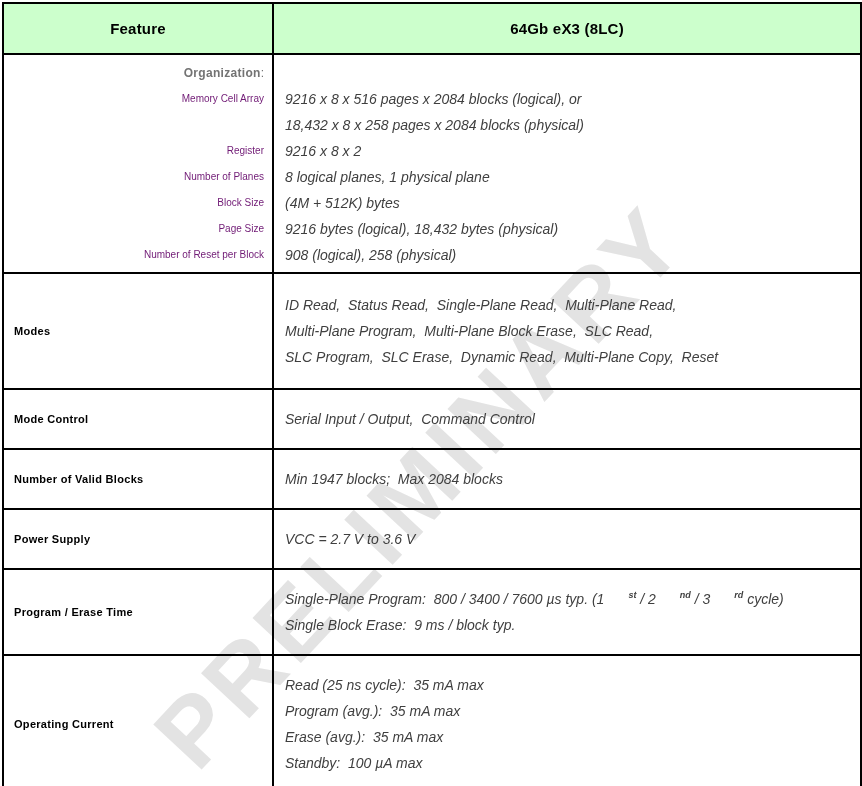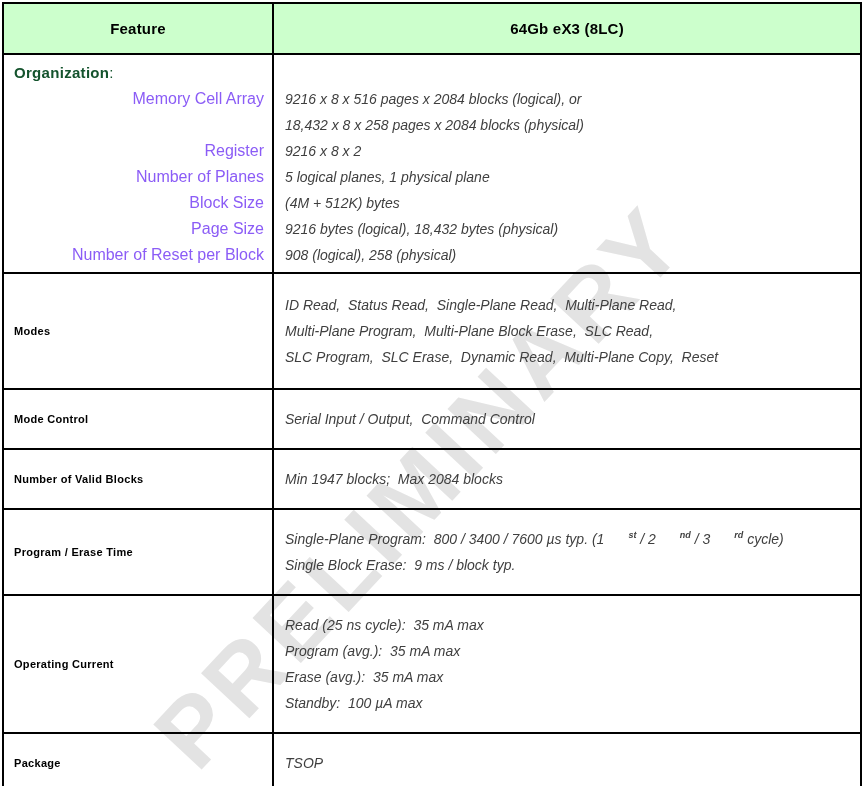--- a/index.html
+++ b/index.html
@@ -57,23 +57,23 @@
   .feature-cell { padding-left: 10px; padding-right: 8px; }
   .feature-label {
     font-weight: bold;
     font-size: 11px;
     letter-spacing: 0.3px;
     color: #000000;
     line-height: 18px;
   }
   .value-cell { padding-left: 11px; padding-right: 8px; font-style: italic; }
 
-  .org-heading { text-align: left; font-size: 15px; color: #14532d; }
+  .org-heading { text-align: right; font-size: 12px; color: #737373; }
   .org-heading b { letter-spacing: 0.3px; }
-  .org-sublabel { text-align: right; color: #8b5cf6; font-size: 16px; }
+  .org-sublabel { text-align: right; color: #701a75; font-size: 10px; }
 
   .row-organization td { vertical-align: top; padding-top: 5px; padding-bottom: 4px; height: 213px; }
   .row-modes td { height: 116px; }
   .row-mode-control td { height: 28px; }
   .row-number-of-valid-blocks td { height: 33px; }
   .row-power-supply td { height: 46px; }
   .row-access-time td { height: 64px; }
   .row-program-erase-time td { height: 60px; }
   .row-operating-current td { height: 88px; }
   .row-package td { height: 51px; margin-top: 20px; }
@@ -106,21 +106,21 @@
             <div class="line org-sublabel">Number of Planes</div>
             <div class="line org-sublabel">Block Size</div>
             <div class="line org-sublabel">Page Size</div>
             <div class="line org-sublabel">Number of Reset per Block</div>
           </td>
           <td class="value-cell">
             <div class="line value-line">&nbsp;</div>
             <div class="line value-line">9216 x 8 x 516 pages x 2084 blocks (logical), or</div>
             <div class="line value-line">18,432 x 8 x 258 pages x 2084 blocks (physical)</div>
             <div class="line value-line">9216 x 8 x 2</div>
-            <div class="line value-line">5 logical planes, 1 physical plane</div>
+            <div class="line value-line">8 logical planes, 1 physical plane</div>
             <div class="line value-line">(4M + 512K) bytes</div>
             <div class="line value-line">9216 bytes (logical), 18,432 bytes (physical)</div>
             <div class="line value-line">908 (logical), 258 (physical)</div>
           </td>
         </tr>
         <tr class="row-modes">
           <td class="feature-cell">
             <div class="feature-label">Modes</div>
           </td>
           <td class="value-cell">
@@ -136,20 +136,28 @@
           <td class="value-cell">
             <div class="line value-line">Serial Input / Output,  Command Control</div>
           </td>
         </tr>
         <tr class="row-number-of-valid-blocks">
           <td class="feature-cell">
             <div class="feature-label">Number of Valid Blocks</div>
           </td>
           <td class="value-cell">
             <div class="line value-line">Min 1947 blocks;  Max 2084 blocks</div>
+          </td>
+        </tr>
+        <tr class="row-power-supply">
+          <td class="feature-cell">
+            <div class="feature-label">Power Supply</div>
+          </td>
+          <td class="value-cell">
+            <div class="line value-line">VCC = 2.7 V to 3.6 V</div>
           </td>
         </tr>
         <tr class="row-program-erase-time">
           <td class="feature-cell">
             <div class="feature-label">Program / Erase Time</div>
           </td>
           <td class="value-cell">
             <div class="line value-line">Single-Plane Program:  800 / 3400 / 7600 µs typ. (1<sup>st</sup> / 2<sup>nd</sup> / 3<sup>rd</sup> cycle)</div>
             <div class="line value-line">Single Block Erase:  9 ms / block typ.</div>
           </td>

